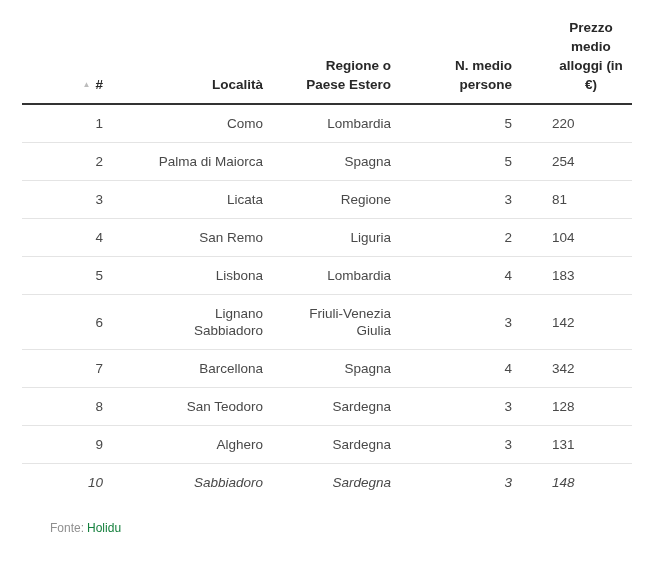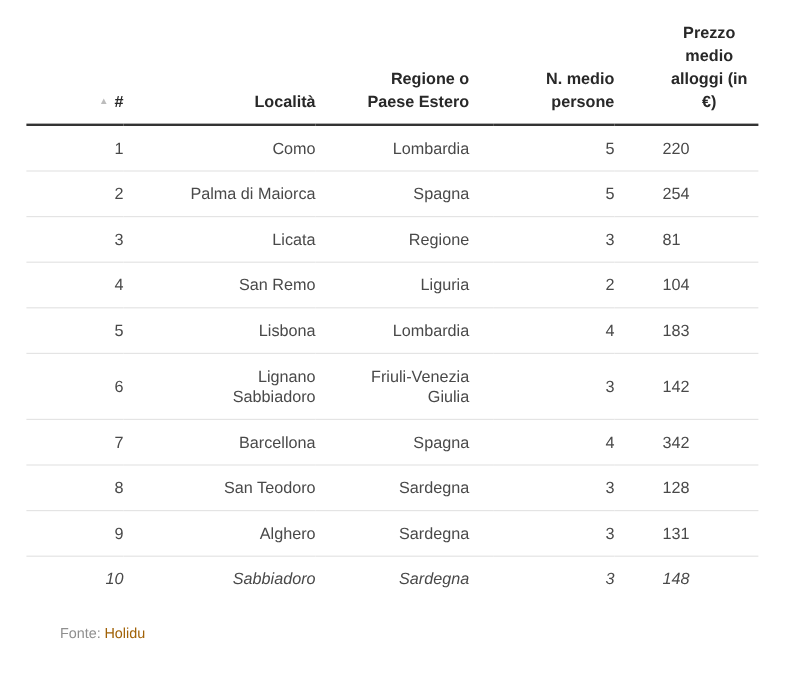--- a/index.html
+++ b/index.html
@@ -55,21 +55,21 @@
     vertical-align: 2px;
     font-weight: normal;
   }
   .footer {
     margin: 20px 0 0 28px;
     font-size: 12px;
     line-height: 15px;
     color: #8f8f8f;
   }
   .footer a {
-    color: #a16207;
+    color: #15803d;
     text-decoration: none;
     margin-left: 3px;
   }
 </style>
 </head>
 <body>
 
 <div class="page">
   <table class="dw-table">
     <colgroup>

